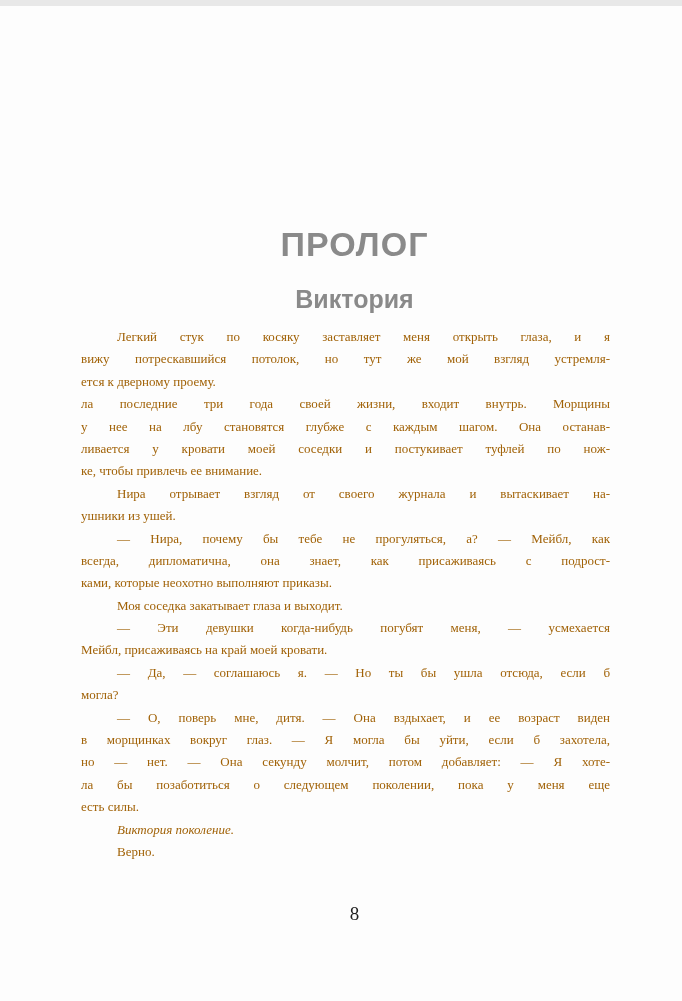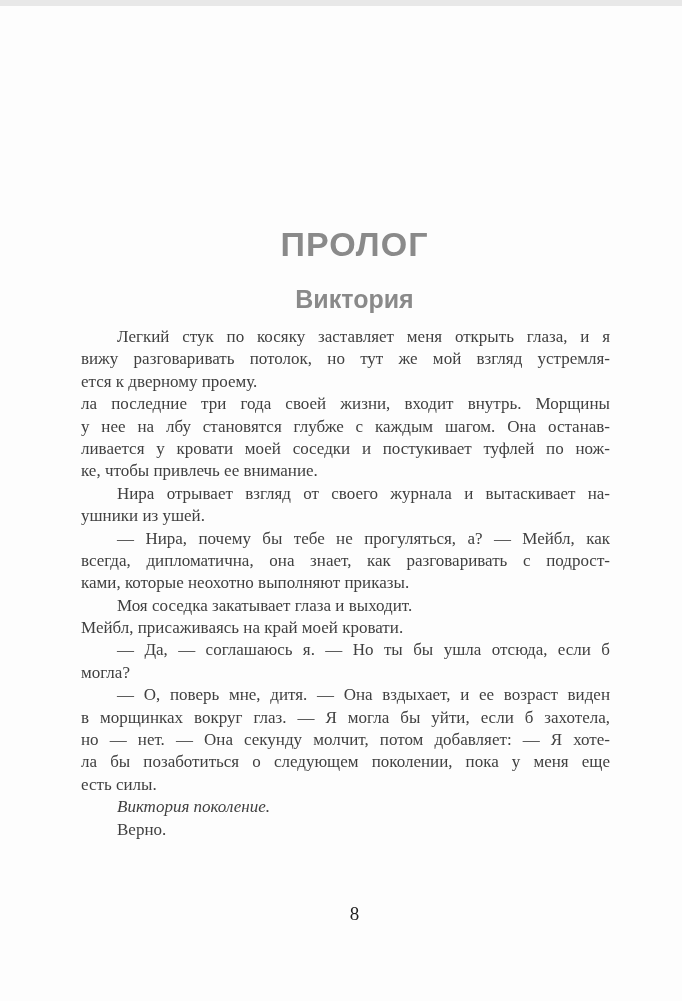--- a/index.html
+++ b/index.html
@@ -39,23 +39,23 @@
     font-weight: bold;
     font-size: 25px;
     line-height: 26px;
     color: #8a8a8a;
   }
   .body-text {
     position: absolute;
     top: 320px;
     left: 81px;
     width: 529px;
-    font-size: 17px;
+    font-size: 13px;
     line-height: 22.4px;
-    color: #404040;
+    color: #a16207;
   }
   .line {
     height: 22.4px;
     text-align: justify;
     text-align-last: justify;
     white-space: normal;
     overflow: hidden;
   }
   .line.first {
     text-indent: 36px;
@@ -78,32 +78,33 @@
   }
 </style>
 </head>
 <body>
 
 <div class="page">
   <div class="chapter-title">ПРОЛОГ</div>
   <div class="chapter-subtitle">Виктория</div>
   <div class="body-text">
       <div class="line first">Легкий стук по косяку заставляет меня открыть глаза, и я</div>
-      <div class="line">вижу разговаривать потолок, но тут же мой взгляд устремля-</div>
+      <div class="line">вижу потрескавшийся потолок, но тут же мой взгляд устремля-</div>
       <div class="line last">ется к дверному проему.</div>
       <div class="line">ла последние три года своей жизни, входит внутрь. Морщины</div>
       <div class="line">у нее на лбу становятся глубже с каждым шагом. Она останав-</div>
       <div class="line">ливается у кровати моей соседки и постукивает туфлей по нож-</div>
       <div class="line last">ке, чтобы привлечь ее внимание.</div>
       <div class="line first">Нира отрывает взгляд от своего журнала и вытаскивает на-</div>
       <div class="line last">ушники из ушей.</div>
       <div class="line first">— Нира, почему бы тебе не прогуляться, а? — Мейбл, как</div>
-      <div class="line">всегда, дипломатична, она знает, как разговаривать с подрост-</div>
+      <div class="line">всегда, дипломатична, она знает, как присаживаясь с подрост-</div>
       <div class="line last">ками, которые неохотно выполняют приказы.</div>
       <div class="line first last">Моя соседка закатывает глаза и выходит.</div>
+      <div class="line first">— Эти девушки когда-нибудь погубят меня, — усмехается</div>
       <div class="line last">Мейбл, присаживаясь на край моей кровати.</div>
       <div class="line first">— Да, — соглашаюсь я. — Но ты бы ушла отсюда, если б</div>
       <div class="line last">могла?</div>
       <div class="line first">— О, поверь мне, дитя. — Она вздыхает, и ее возраст виден</div>
       <div class="line">в морщинках вокруг глаз. — Я могла бы уйти, если б захотела,</div>
       <div class="line">но — нет. — Она секунду молчит, потом добавляет: — Я хоте-</div>
       <div class="line">ла бы позаботиться о следующем поколении, пока у меня еще</div>
       <div class="line last">есть силы.</div>
       <div class="line first last italic">Виктория поколение.</div>
       <div class="line first last">Верно.</div>

